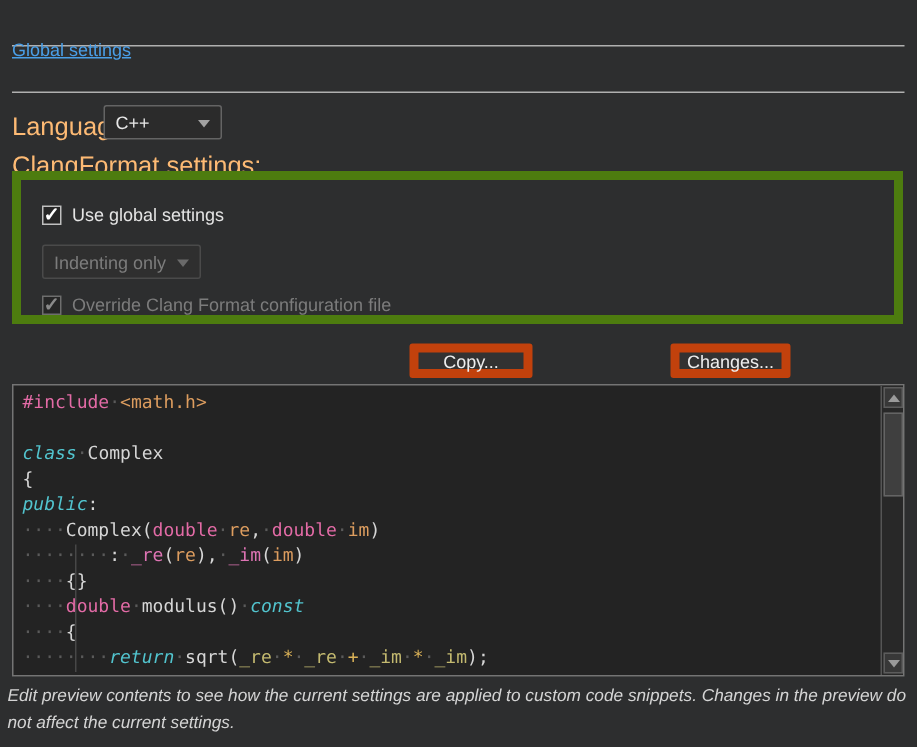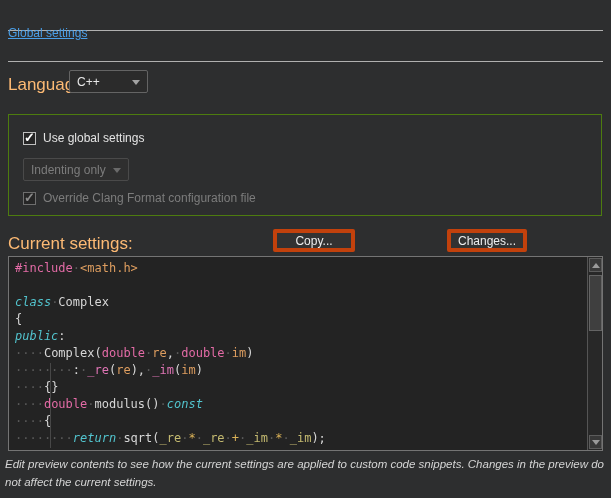--- a/index.html
+++ b/index.html
@@ -26,27 +26,27 @@
   .combo::after {
     content: ""; position: absolute; right: 7px; top: 50%; margin-top: -2px;
     border-left: 4px solid transparent; border-right: 4px solid transparent;
     border-top: 5px solid #a2a2a2;
   }
   .combo.disabled { border-color: #4a4a4a; color: #7c7c7c; background: #2f2f2f; cursor: default; }
   .combo.disabled::after { border-top-color: #6a6a6a; }
 
   
   .btn {
-    background: #323232; border: 4px solid #c2410c; border-radius: 2px;
+    background: #323232; border: 6px solid #c2410c; border-radius: 2px;
     font-size: 12px; color: #eeeeee; display: flex; align-items: center; justify-content: center;
     cursor: pointer;
   }
 
   
-  .groupbox { left: 8px; top: 114px; width: 594px; height: 102px; border: 1px solid #4d7c0f; }
+  .groupbox { left: 8px; top: 114px; width: 594px; height: 102px; border: 6px solid #4d7c0f; }
 
   
   .checkrow { display: flex; align-items: center; gap: 7px; cursor: pointer; }
   .checkrow .box {
     width: 13px; height: 13px; border: 1px solid #c0c0c0; background: #262626;
     position: relative; flex: 0 0 auto;
   }
   .checkrow .box.checked::after {
     content: "\2713"; position: absolute; left: 0px; top: -3px;
     font-size: 13px; font-weight: bold; color: #ffffff;
@@ -121,36 +121,36 @@
   <div class="abs divider" style="top:30px;"></div>
 
   <a class="abs link">Global settings</a>
   <div class="abs divider" style="top:61px;"></div>
 
   <div class="abs lbl" style="left:8px; top:75px;">Language:</div>
   <div class="abs combo" style="left:69px; top:70px; width:79px; height:23px;">
     <span>C++</span>
   </div>
 
+  <div class="abs lbl" style="left:8px; top:101px;">ClangFormat settings:</div>
 
   <div class="abs groupbox">
     <div class="abs checkrow" style="left:14px; top:16px;">
       <span class="box checked"></span>
       <span class="txt">Use global settings</span>
     </div>
     <div class="abs combo disabled" style="left:14px; top:43px; width:106px; height:23px;">
       <span>Indenting only</span>
     </div>
     <div class="abs checkrow disabled" style="left:14px; top:76px;">
       <span class="box checked"></span>
       <span class="txt">Override Clang Format configuration file</span>
     </div>
   </div>
 
-  <div class="abs lbl" style="left:8px; top:234px;">Current settings:</div>
   <div class="abs btn" style="left:273px; top:229px; width:82px; height:23px;">Copy...</div>
   <div class="abs btn" style="left:447px; top:229px; width:80px; height:23px;">Changes...</div>
 
   <div class="abs editor">
     <div class="code"><div class="code-line"><span class="tk-pp">#include</span><span class="tk-ws">·</span><span class="tk-inc">&lt;math.h&gt;</span></div><div class="code-line">&nbsp;</div><div class="code-line"><span class="tk-kw">class</span><span class="tk-ws">·</span><span class="tk-pl">Complex</span></div><div class="code-line"><span class="tk-pl">{</span></div><div class="code-line"><span class="tk-kw">public</span><span class="tk-pl">:</span></div><div class="code-line"><span class="tk-ws">····</span><span class="tk-pl">Complex(</span><span class="tk-pp">double</span><span class="tk-ws">·</span><span class="tk-param">re</span><span class="tk-pl">,</span><span class="tk-ws">·</span><span class="tk-pp">double</span><span class="tk-ws">·</span><span class="tk-param">im</span><span class="tk-pl">)</span></div><div class="code-line"><span class="tk-ws">········</span><span class="tk-pl">:</span><span class="tk-ws">·</span><span class="tk-field">_re</span><span class="tk-pl">(</span><span class="tk-param">re</span><span class="tk-pl">),</span><span class="tk-ws">·</span><span class="tk-field">_im</span><span class="tk-pl">(</span><span class="tk-param">im</span><span class="tk-pl">)</span></div><div class="code-line"><span class="tk-ws">····</span><span class="tk-pl">{}</span></div><div class="code-line"><span class="tk-ws">····</span><span class="tk-pp">double</span><span class="tk-ws">·</span><span class="tk-pl">modulus()</span><span class="tk-ws">·</span><span class="tk-kw">const</span></div><div class="code-line"><span class="tk-ws">····</span><span class="tk-pl">{</span></div><div class="code-line"><span class="tk-ws">········</span><span class="tk-kw">return</span><span class="tk-ws">·</span><span class="tk-pl">sqrt(</span><span class="tk-khaki">_re</span><span class="tk-ws">·</span><span class="tk-op">*</span><span class="tk-ws">·</span><span class="tk-khaki">_re</span><span class="tk-ws">·</span><span class="tk-op">+</span><span class="tk-ws">·</span><span class="tk-khaki">_im</span><span class="tk-ws">·</span><span class="tk-op">*</span><span class="tk-ws">·</span><span class="tk-khaki">_im</span><span class="tk-pl">);</span></div></div>
     <div class="indent-guide"></div>
     <div class="vscroll">
       <div class="scroll-btn up">
           <span class="tri"></span>
         </div>

